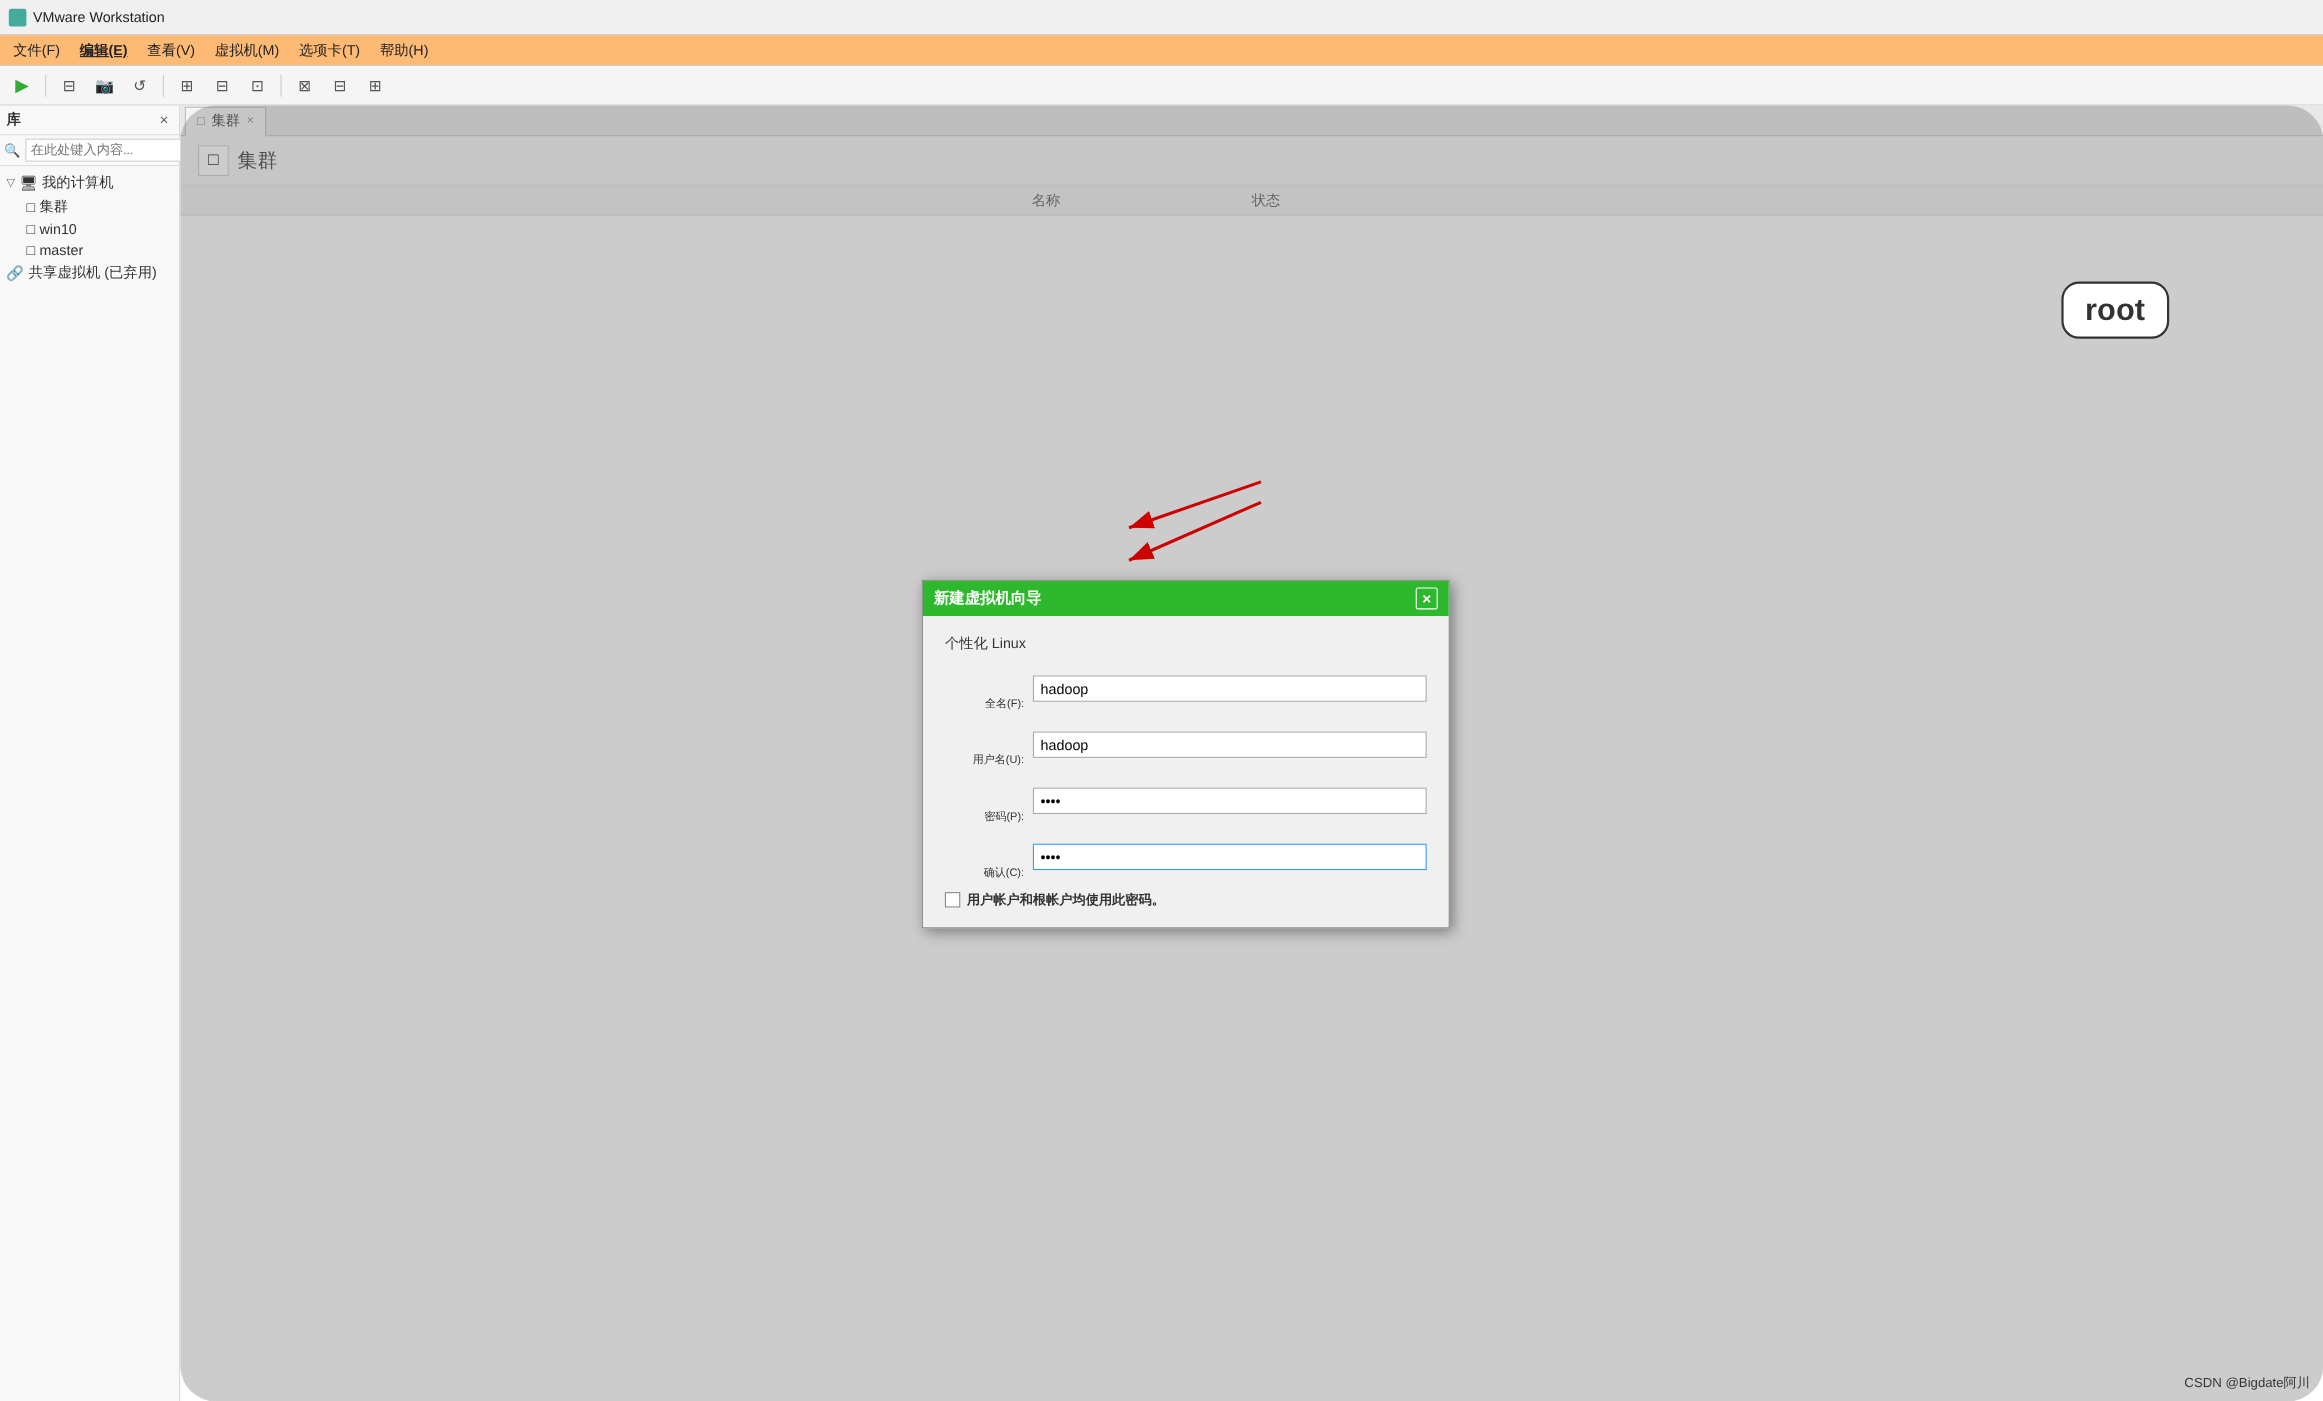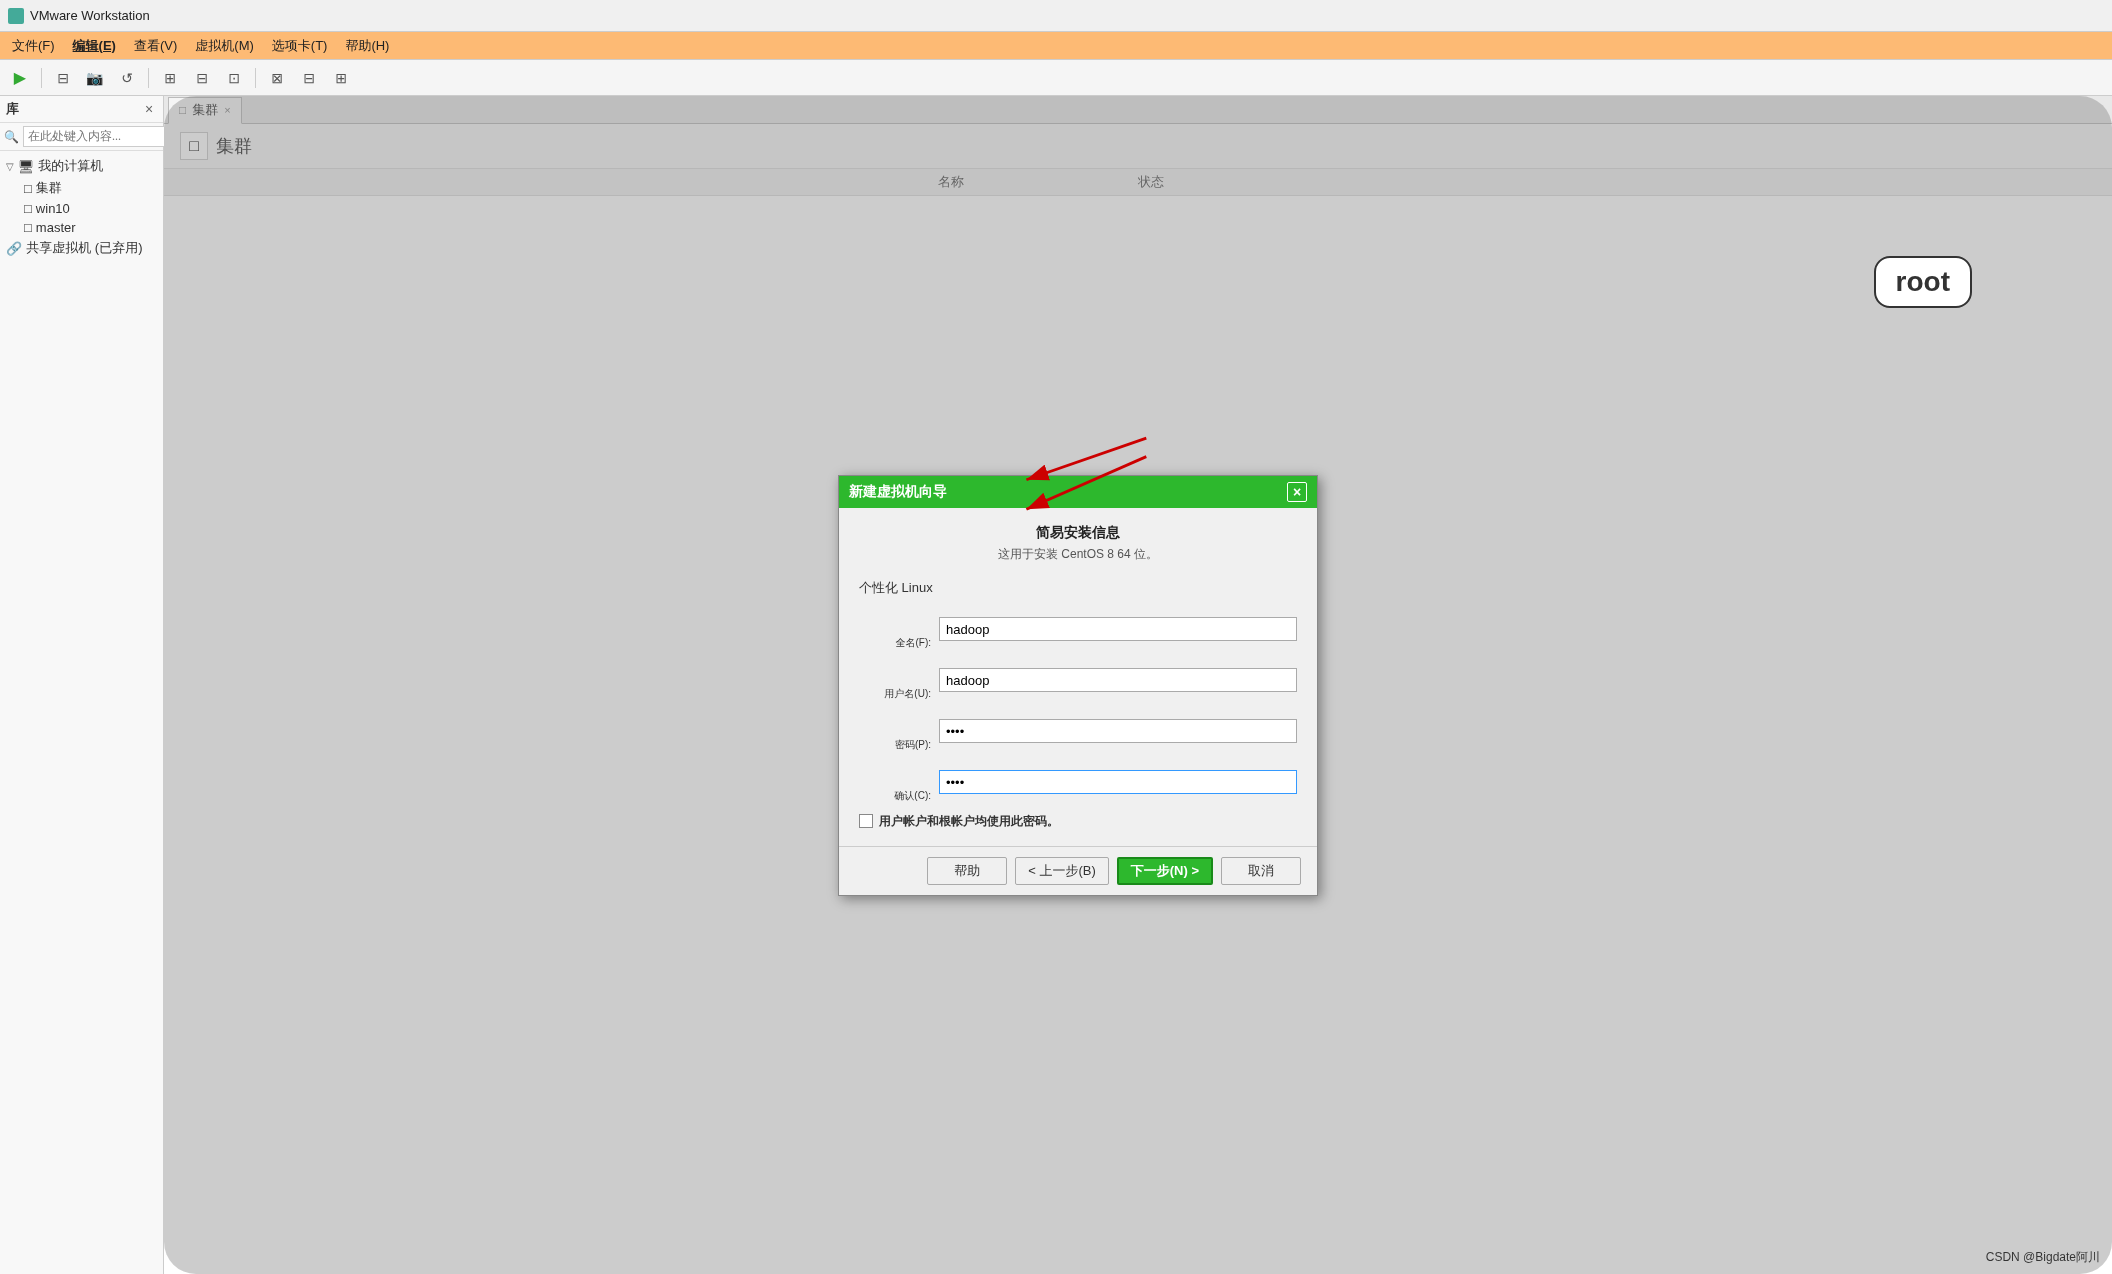--- a/index.html
+++ b/index.html
@@ -502,24 +502,20 @@
     <div class="modal-overlay">
 
       <div class="dialog">
 
         <div class="dialog-titlebar">
           <span>新建虚拟机向导</span>
           <span class="dialog-close-btn">×</span>
         </div>
 
         <div class="dialog-body">
-          <div style="text-align:center; margin-bottom:14px;">
-            <div class="dialog-section-title">简易安装信息</div>
-            <div class="dialog-subtitle">这用于安装 CentOS 8 64 位。</div>
-          </div>
 
           <div class="dialog-group-title">个性化 Linux</div>
 
           <div class="form-row">
             <label class="form-label">全名(F):</label>
             <input class="form-input" type="text" value="hadoop" style="">
           </div>
 
           <div class="form-row">
             <label class="form-label">用户名(U):</label>
@@ -535,26 +531,20 @@
             <label class="form-label">确认(C):</label>
             <input class="form-input" type="password" value="root" style="border-color: rgb(51, 153, 255);">
           </div>
 
           <div class="form-checkbox-row">
             <div class="form-checkbox"></div>
             <span class="form-checkbox-label">用户帐户和根帐户均使用此密码。</span>
           </div>
         </div>
 
-        <div class="dialog-footer">
-          <button class="dialog-btn">帮助</button>
-          <button class="dialog-btn">&lt; 上一步(B)</button>
-          <button class="dialog-btn dialog-btn-primary">下一步(N) &gt;</button>
-          <button class="dialog-btn">取消</button>
-        </div>
       </div>
 
     </div>
 
     <div class="callout-box">
       <span>root</span>
     </div>
 
     <svg class="arrows-svg" viewBox="0 0 2112 1274" preserveAspectRatio="none">
 

